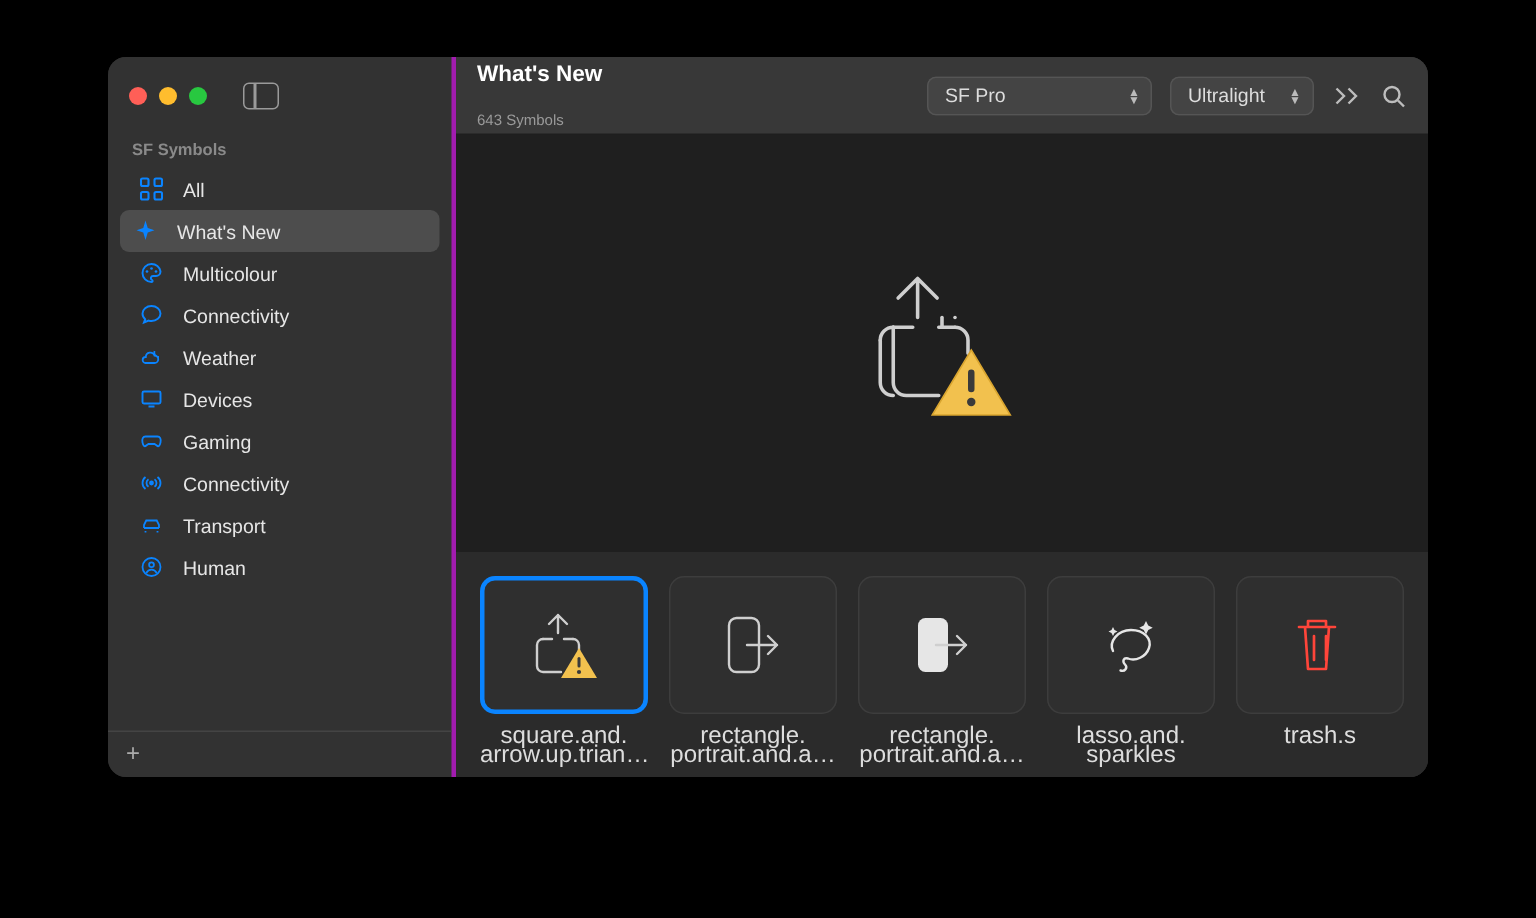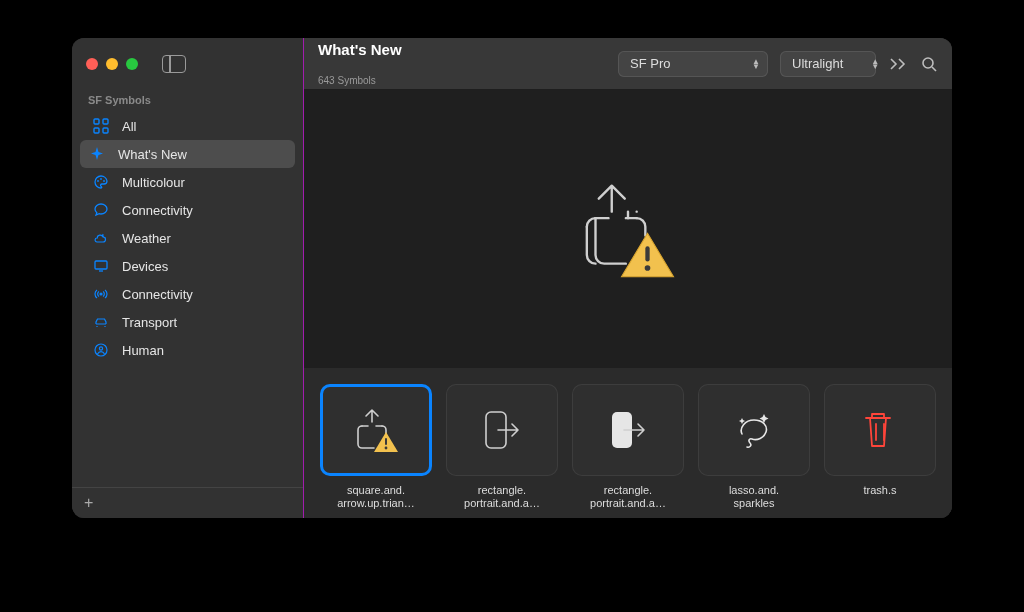--- a/index.html
+++ b/index.html
@@ -22,21 +22,21 @@
     box-shadow: 0 30px 60px rgba(0,0,0,.6);
     display: flex;
     overflow: hidden;
   }
   
   .sidebar {
     width: 240px;
     background: #323232;
     display: flex;
     flex-direction: column;
-    border-right: 1px solid #a21caf;
+    border-right: 3px solid #a21caf;
   }
   .titlebar {
     height: 52px;
     display: flex;
     align-items: center;
     padding: 0 14px;
     gap: 8px;
   }
   .traffic { display: flex; gap: 8px; }
   .dot { width: 12px; height: 12px; border-radius: 50%; }
@@ -72,21 +72,21 @@
   .main{flex:1;display:flex;flex-direction:column;background:#2b2b2b;}
   .toolbar{
     height:52px;background:#383838;display:flex;align-items:center;
     padding:0 14px;gap:12px;border-bottom:1px solid #1e1e1e;
   }
   .toolbar-title{flex:0 0 auto;margin-right:auto;}
   .toolbar-title .t1{font-size:15px;font-weight:600;color:#fff;}
   .toolbar-title .t2{font-size:10px;color:#9a9a9a;margin-top:17px;}
   .popup{
     background:#444;border-radius:6px;height:26px;display:flex;align-items:center;
-    padding:0 8px 0 12px;color:#ddd;font-size:13px;gap:28px;
+    padding:0 8px 0 12px;color:#ddd;font-size:13px;gap:16px;
     box-shadow: inset 0 0 0 1px #555;
   }
   .popup.font{width:150px;justify-content:space-between;}
   .popup.weight{width:96px;}
   .updown{display:flex;flex-direction:column;line-height:5px;font-size:8px;color:#bbb;}
   .tool-icon{color:#bdbdbd;display:flex;align-items:center;}
   .preview{
     flex:1;display:flex;align-items:center;justify-content:center;
     background:#1f1f1f;min-height:0;
   }
@@ -96,21 +96,21 @@
   }
   .cell{
     width:112px;flex-shrink:0;text-align:center;
   }
   .cell .thumb{
     height:92px;border-radius:10px;background:#2f2f2f;
     box-shadow: inset 0 0 0 1px #3d3d3d;
     display:flex;align-items:center;justify-content:center;margin-bottom:8px;
   }
   .cell.selected .thumb{box-shadow: inset 0 0 0 3px #0a84ff;}
-  .cell .cap{font-size:11px;line-height:13px;color:#ddd;white-space:pre-line;}
+  .cell .cap{font-size:16px;line-height:13px;color:#ddd;white-space:pre-line;}
 </style>
 </head>
 <body>
 
 <div class="window">
 
   <aside class="sidebar">
     <div class="titlebar">
       <div class="traffic">
         <div class="dot red"></div>
@@ -172,20 +172,28 @@
         <span>Weather</span>
       </li>
       <li class="sidebar-item">
         <span class="sicon">
           <svg width="16" height="16" viewBox="0 0 16 16">
               <rect x="2" y="3" width="12" height="8" rx="1" fill="none" stroke="#0a84ff" stroke-width="1.3"></rect>
               <path d="M6 13h4" stroke="#0a84ff" stroke-width="1.3"></path>
             </svg>
         </span>
         <span>Devices</span>
+      </li>
+      <li class="sidebar-item">
+        <span class="sicon">
+          <svg width="16" height="16" viewBox="0 0 16 16">
+              <path d="M4 5h8c1.7 0 2.5 1.5 2 4s-1.5 3-2.5 2L10 10H6l-1.5 1c-1 1-2 .5-2.5-2S2.3 5 4 5Z" fill="none" stroke="#0a84ff" stroke-width="1.2"></path>
+            </svg>
+        </span>
+        <span>Gaming</span>
       </li>
       <li class="sidebar-item">
         <span class="sicon">
           <svg width="16" height="16" viewBox="0 0 16 16">
               <g fill="none" stroke="#0a84ff" stroke-width="1.2">
                 <path d="M4 4a5 5 0 0 0 0 8M12 4a5 5 0 0 1 0 8M6 5.5a3 3 0 0 0 0 5M10 5.5a3 3 0 0 1 0 5"></path>
                 <circle cx="8" cy="8" r="1" fill="#0a84ff"></circle>
               </g>
             </svg>
         </span>

